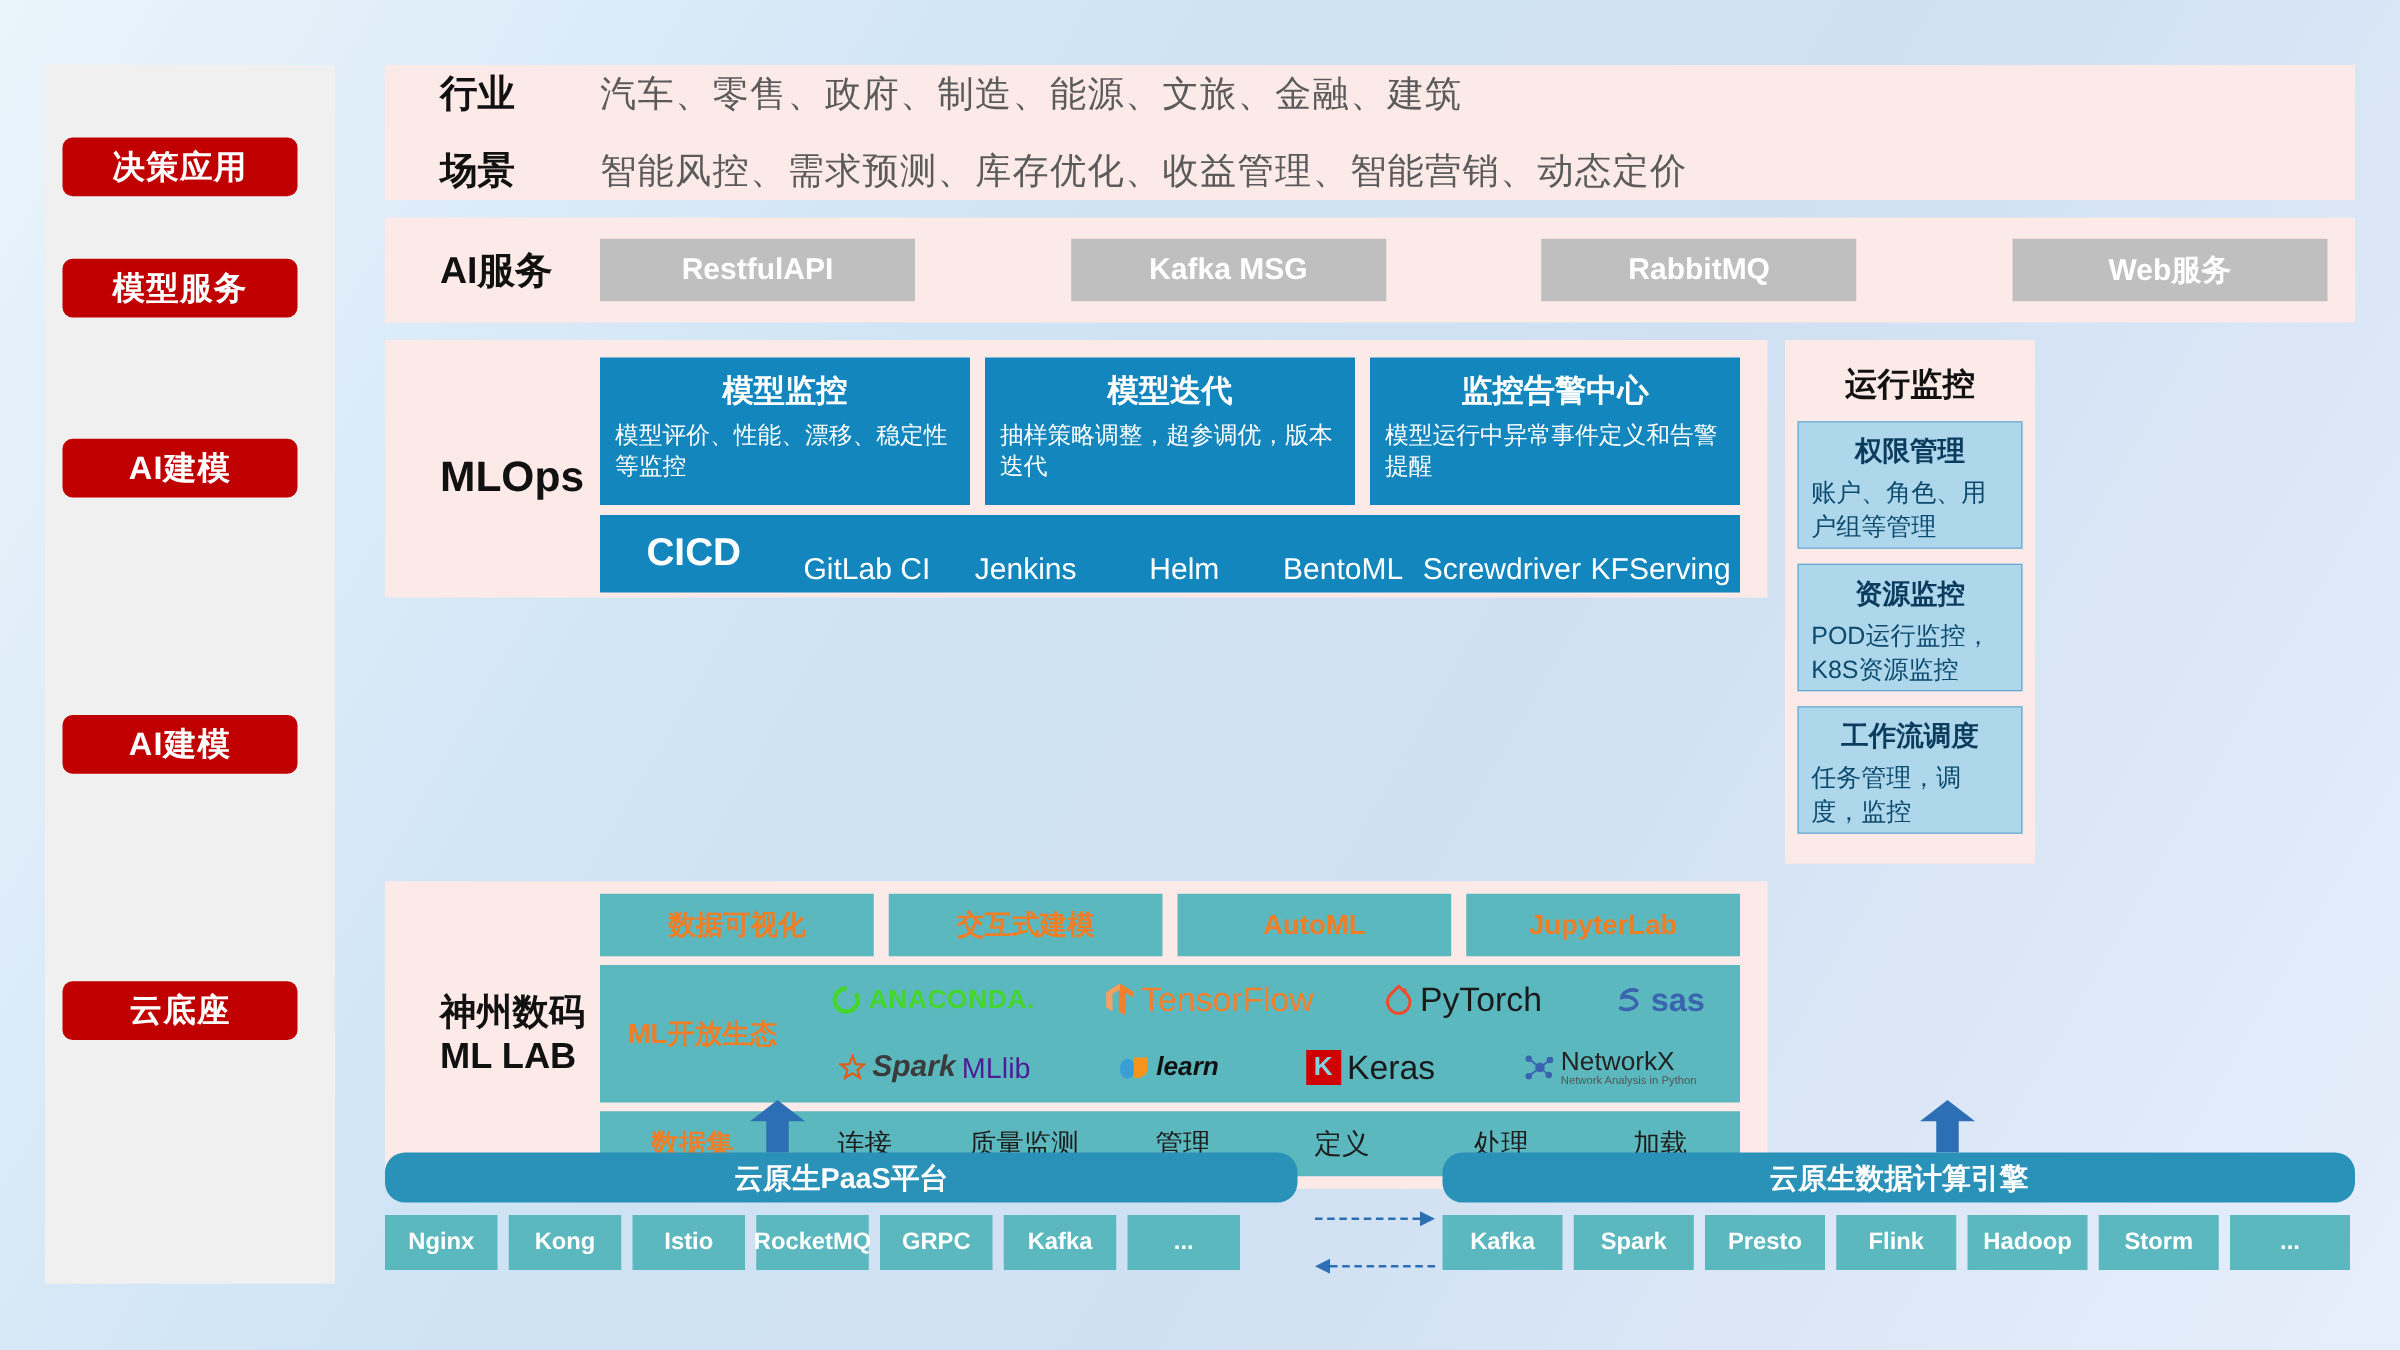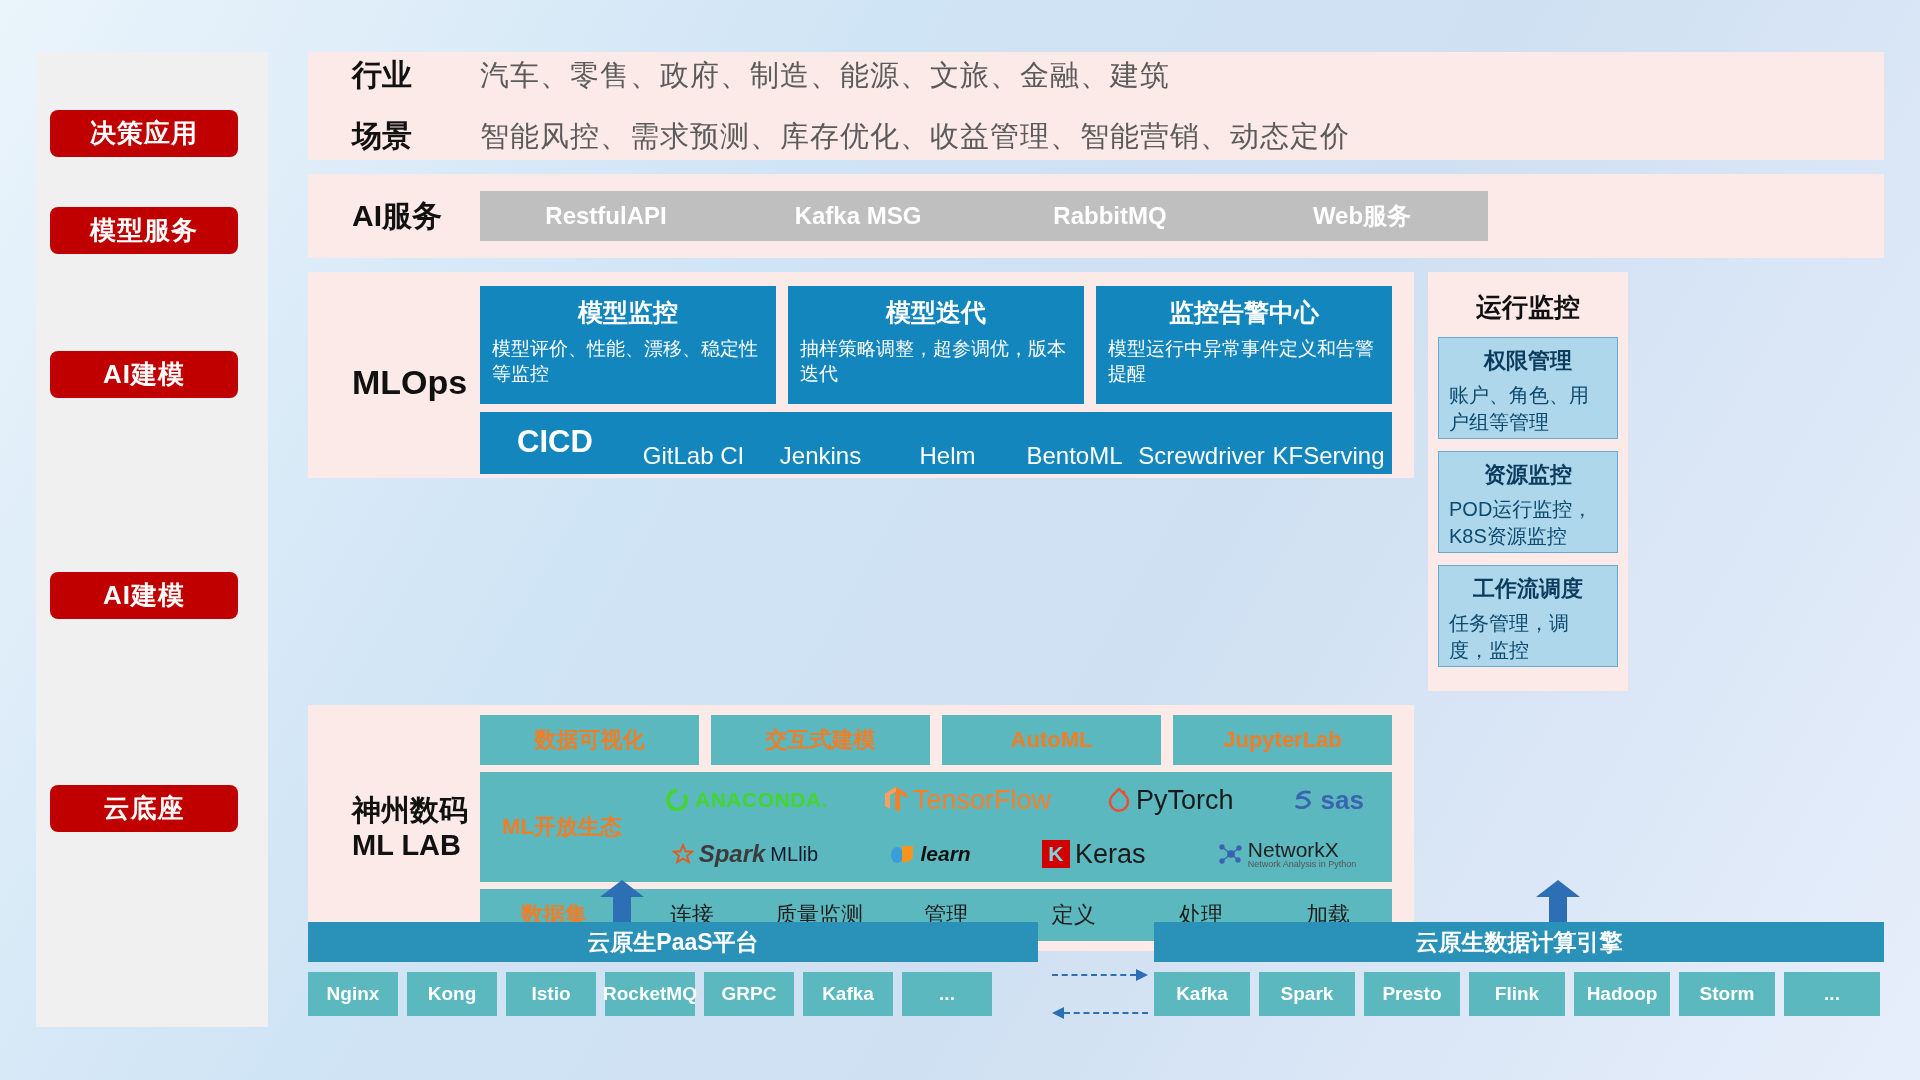--- a/index.html
+++ b/index.html
@@ -42,21 +42,21 @@
   #band-industry .rows { display: flex; flex-direction: column; gap: 20px; width: 100%; }
   .ind-row { display: flex; align-items: center; }
   .ind-key { width: 150px; font-size: 30px; font-weight: bold; color: #111; padding-left: 22px; }
   .ind-val { font-size: 29px; color: #5b5b5b; letter-spacing: 1px; }
 
   .gap { height: 14px; background: transparent; }
 
   
   #band-ai { height: 84px; padding: 0 22px; gap: 0; }
   #band-ai .band-label { width: 150px; font-size: 30px; padding-left: 22px; }
-  .ai-items { display: flex; flex: 1; gap: 0; justify-content: flex-start; }
+  .ai-items { display: flex; flex: 1; gap: 0; justify-content: space-between; }
   .ai-chip {
     width: 252px; height: 50px; background: #bfbfbf; color: #fff;
     font-size: 24px; font-weight: bold;
     display: flex; align-items: center; justify-content: center;
   }
 
   
   #row-mlops { display: flex; align-items: stretch; gap: 14px; }
   #band-mlops {
     width: 1106px; background: #fceae8; padding: 14px 22px 0 22px;
@@ -144,21 +144,21 @@
   }
   .arrow-up .shaft { position: absolute; left: 13px; top: 14px; width: 18px; height: 28px; background: #2d6fb5; }
   .arrow-up .head {
     position: absolute; left: 0; top: 0; width: 0; height: 0;
     border-left: 22px solid transparent; border-right: 22px solid transparent;
     border-bottom: 17px solid #2d6fb5;
   }
   .paas-bar {
     position: absolute; top: 42px; height: 40px; background: #2a92b8;
     color: #fff; font-size: 23px; font-weight: bold;
-    display: flex; align-items: center; justify-content: center;
+    display: flex; align-items: center; justify-content: center; border-radius: 16px;
   }
   .chip-row { position: absolute; top: 92px; display: flex; gap: 9px; }
   .comp-chip {
     height: 44px; background: #5cb8bf; color: #fff;
     font-size: 19px; font-weight: bold;
     display: flex; align-items: center; justify-content: center;
     text-align: center; line-height: 1.05; padding: 0 4px;
   }
   .dashed-arrow { position: absolute; height: 14px; }
   .dashed-arrow .ln {
@@ -327,21 +327,21 @@
                   </svg>
                   <span style="color:#3a63b0;font-size:26px;font-weight:bold">sas</span>
                 </div>
               </div>
               <div class="eco-line">
                 <div class="logo">
                   <svg width="22" height="22" viewBox="0 0 24 24">
                     <polygon points="12,2 14.8,9 22,9.4 16.4,14 18.4,21 12,17 5.6,21 7.6,14 2,9.4 9.2,9" fill="none" stroke="#e25a1c" stroke-width="2"></polygon>
                   </svg>
                   <span style="color:#3b3b3b;font-size:24px;font-weight:bold;font-style:italic">Spark</span>
-                  <span style="color:#0f172a;font-size:20px">MLlib</span>
+                  <span style="color:#4c1d95;font-size:23px">MLlib</span>
                 </div>
                 <div class="logo">
                   <svg width="26" height="26" viewBox="0 0 26 26">
                     <ellipse cx="8" cy="14" rx="6" ry="8" fill="#3a9fd6"></ellipse>
                     <path d="M13 5 h11 v11 a9 9 0 0 1 -11 5 z" fill="#f7941e"></path>
                   </svg>
                   <span style="color:#111;font-size:21px;font-style:italic;font-weight:bold">learn</span>
                 </div>
                 <div class="logo">
                   <span style="background:#d00000;color:#7fd4e0;width:28px;height:28px;display:flex;align-items:center;justify-content:center;font-size:21px;font-weight:bold">K</span>

